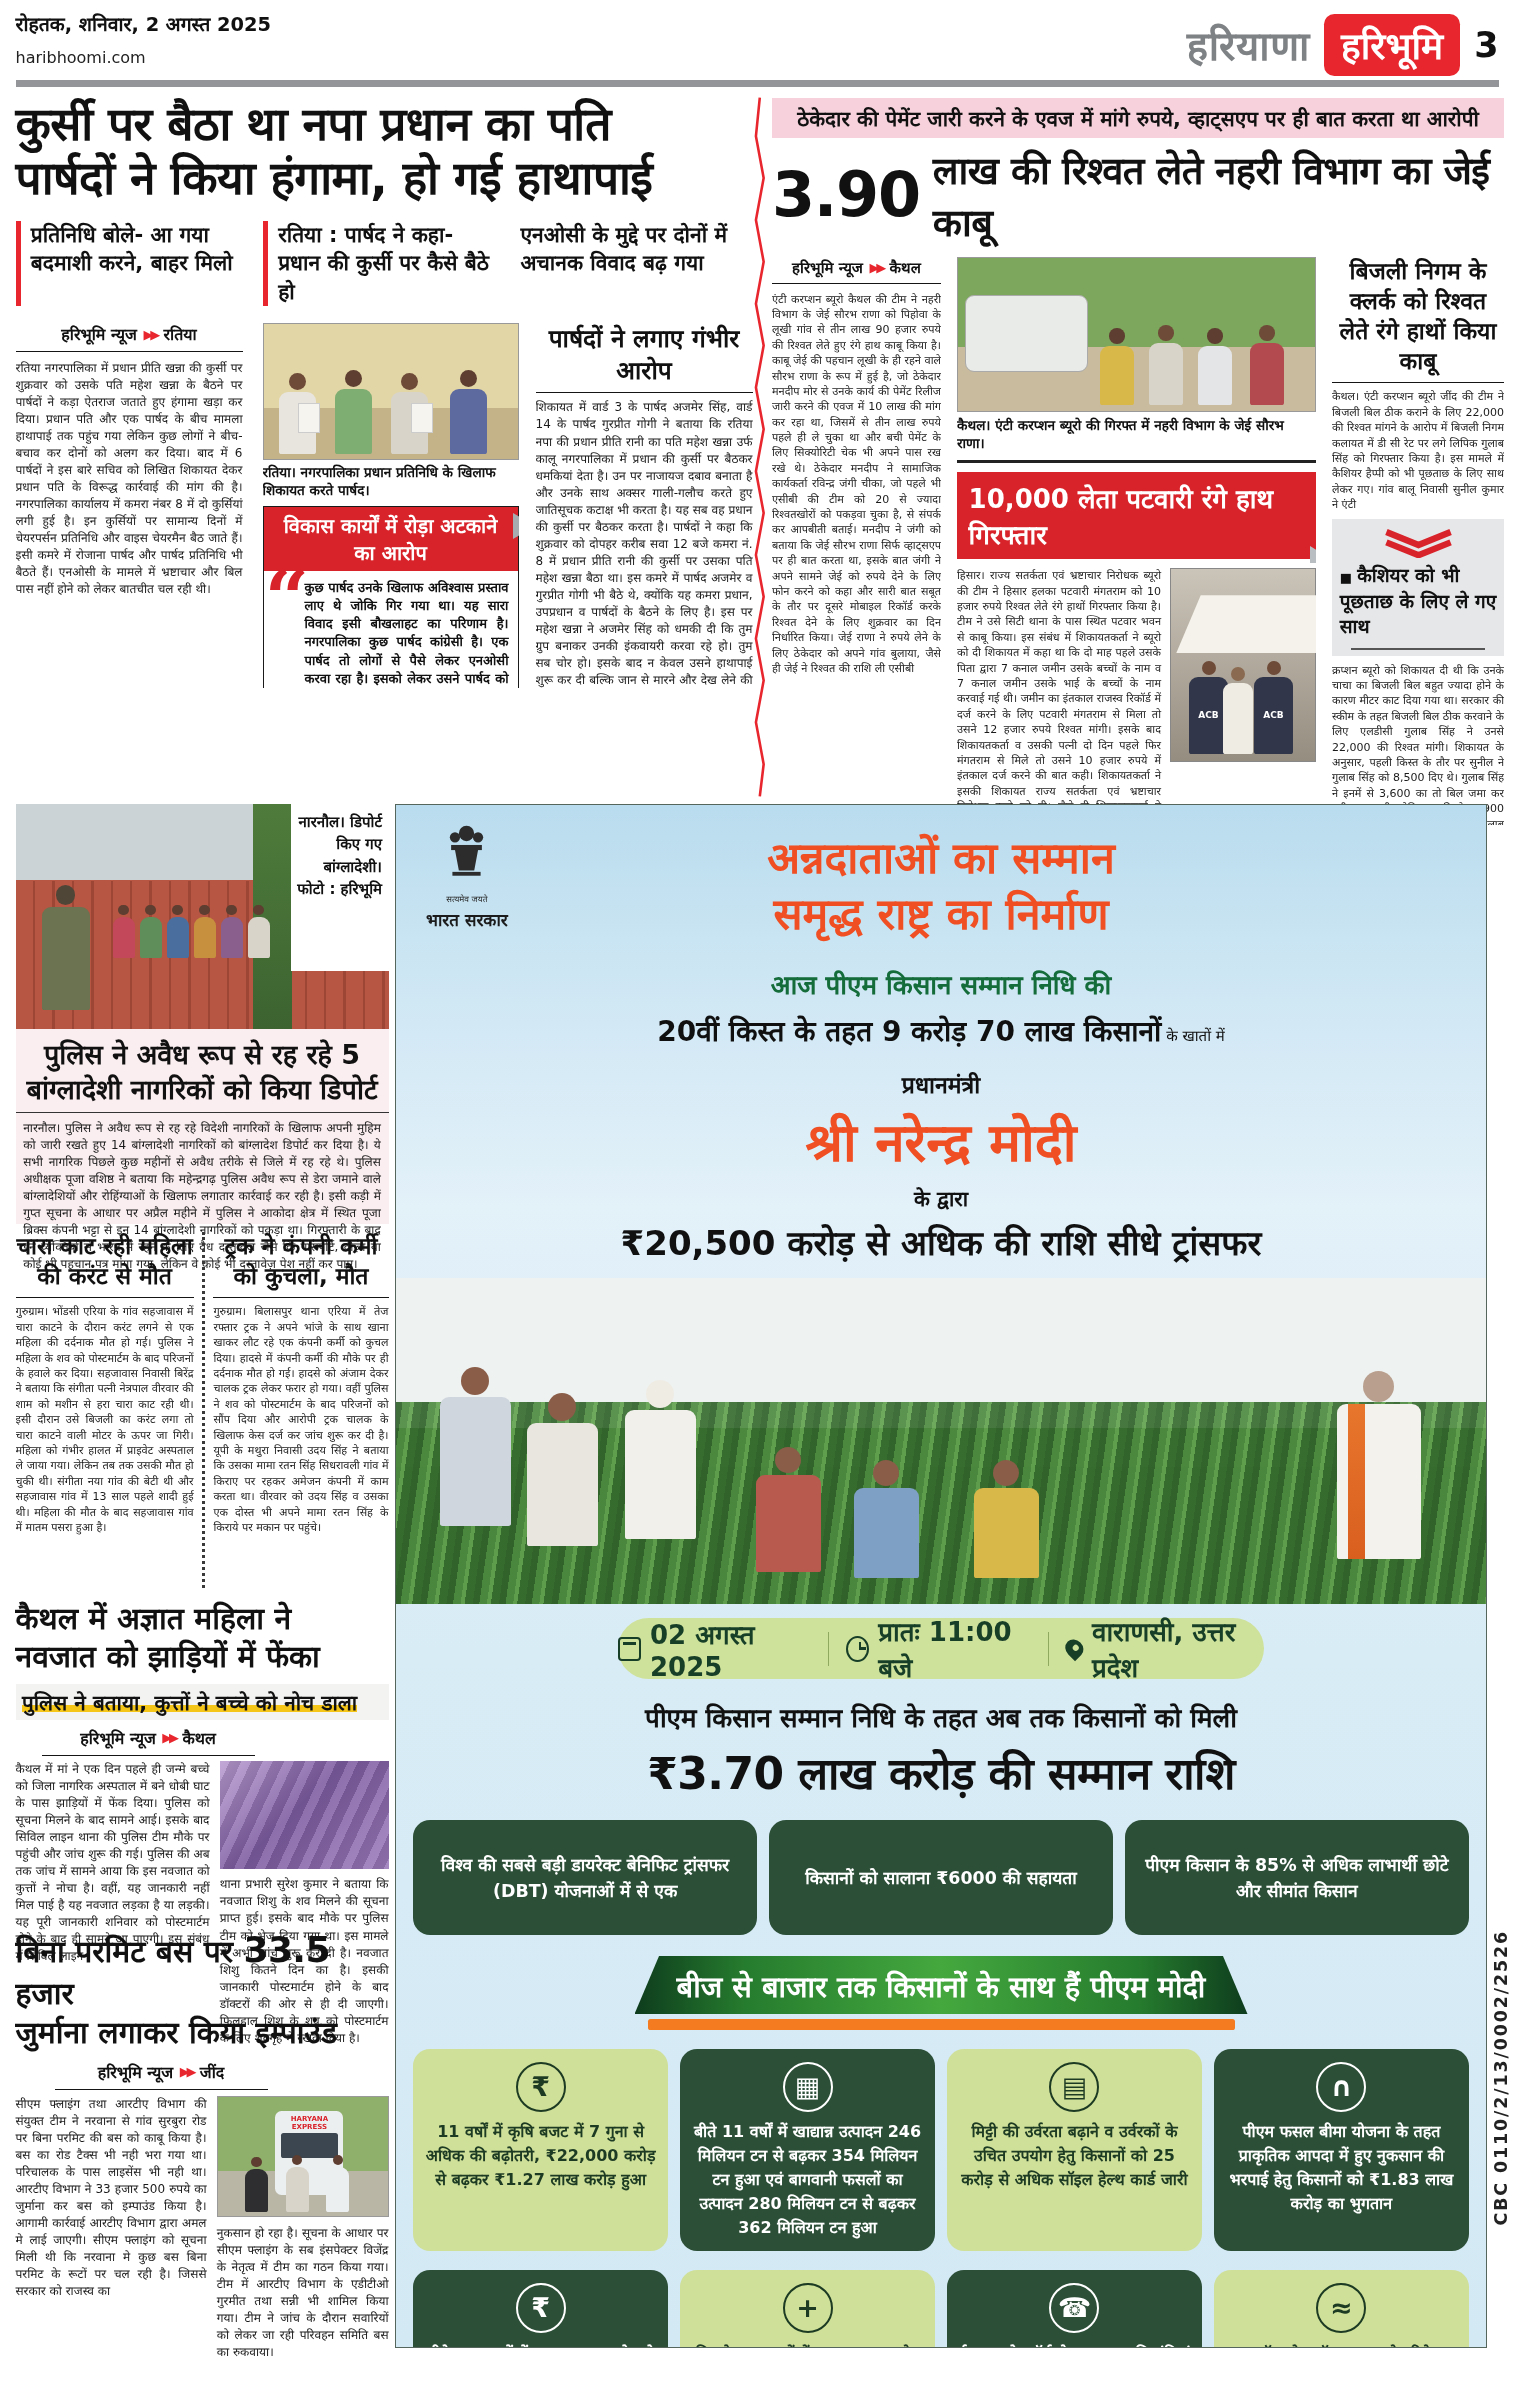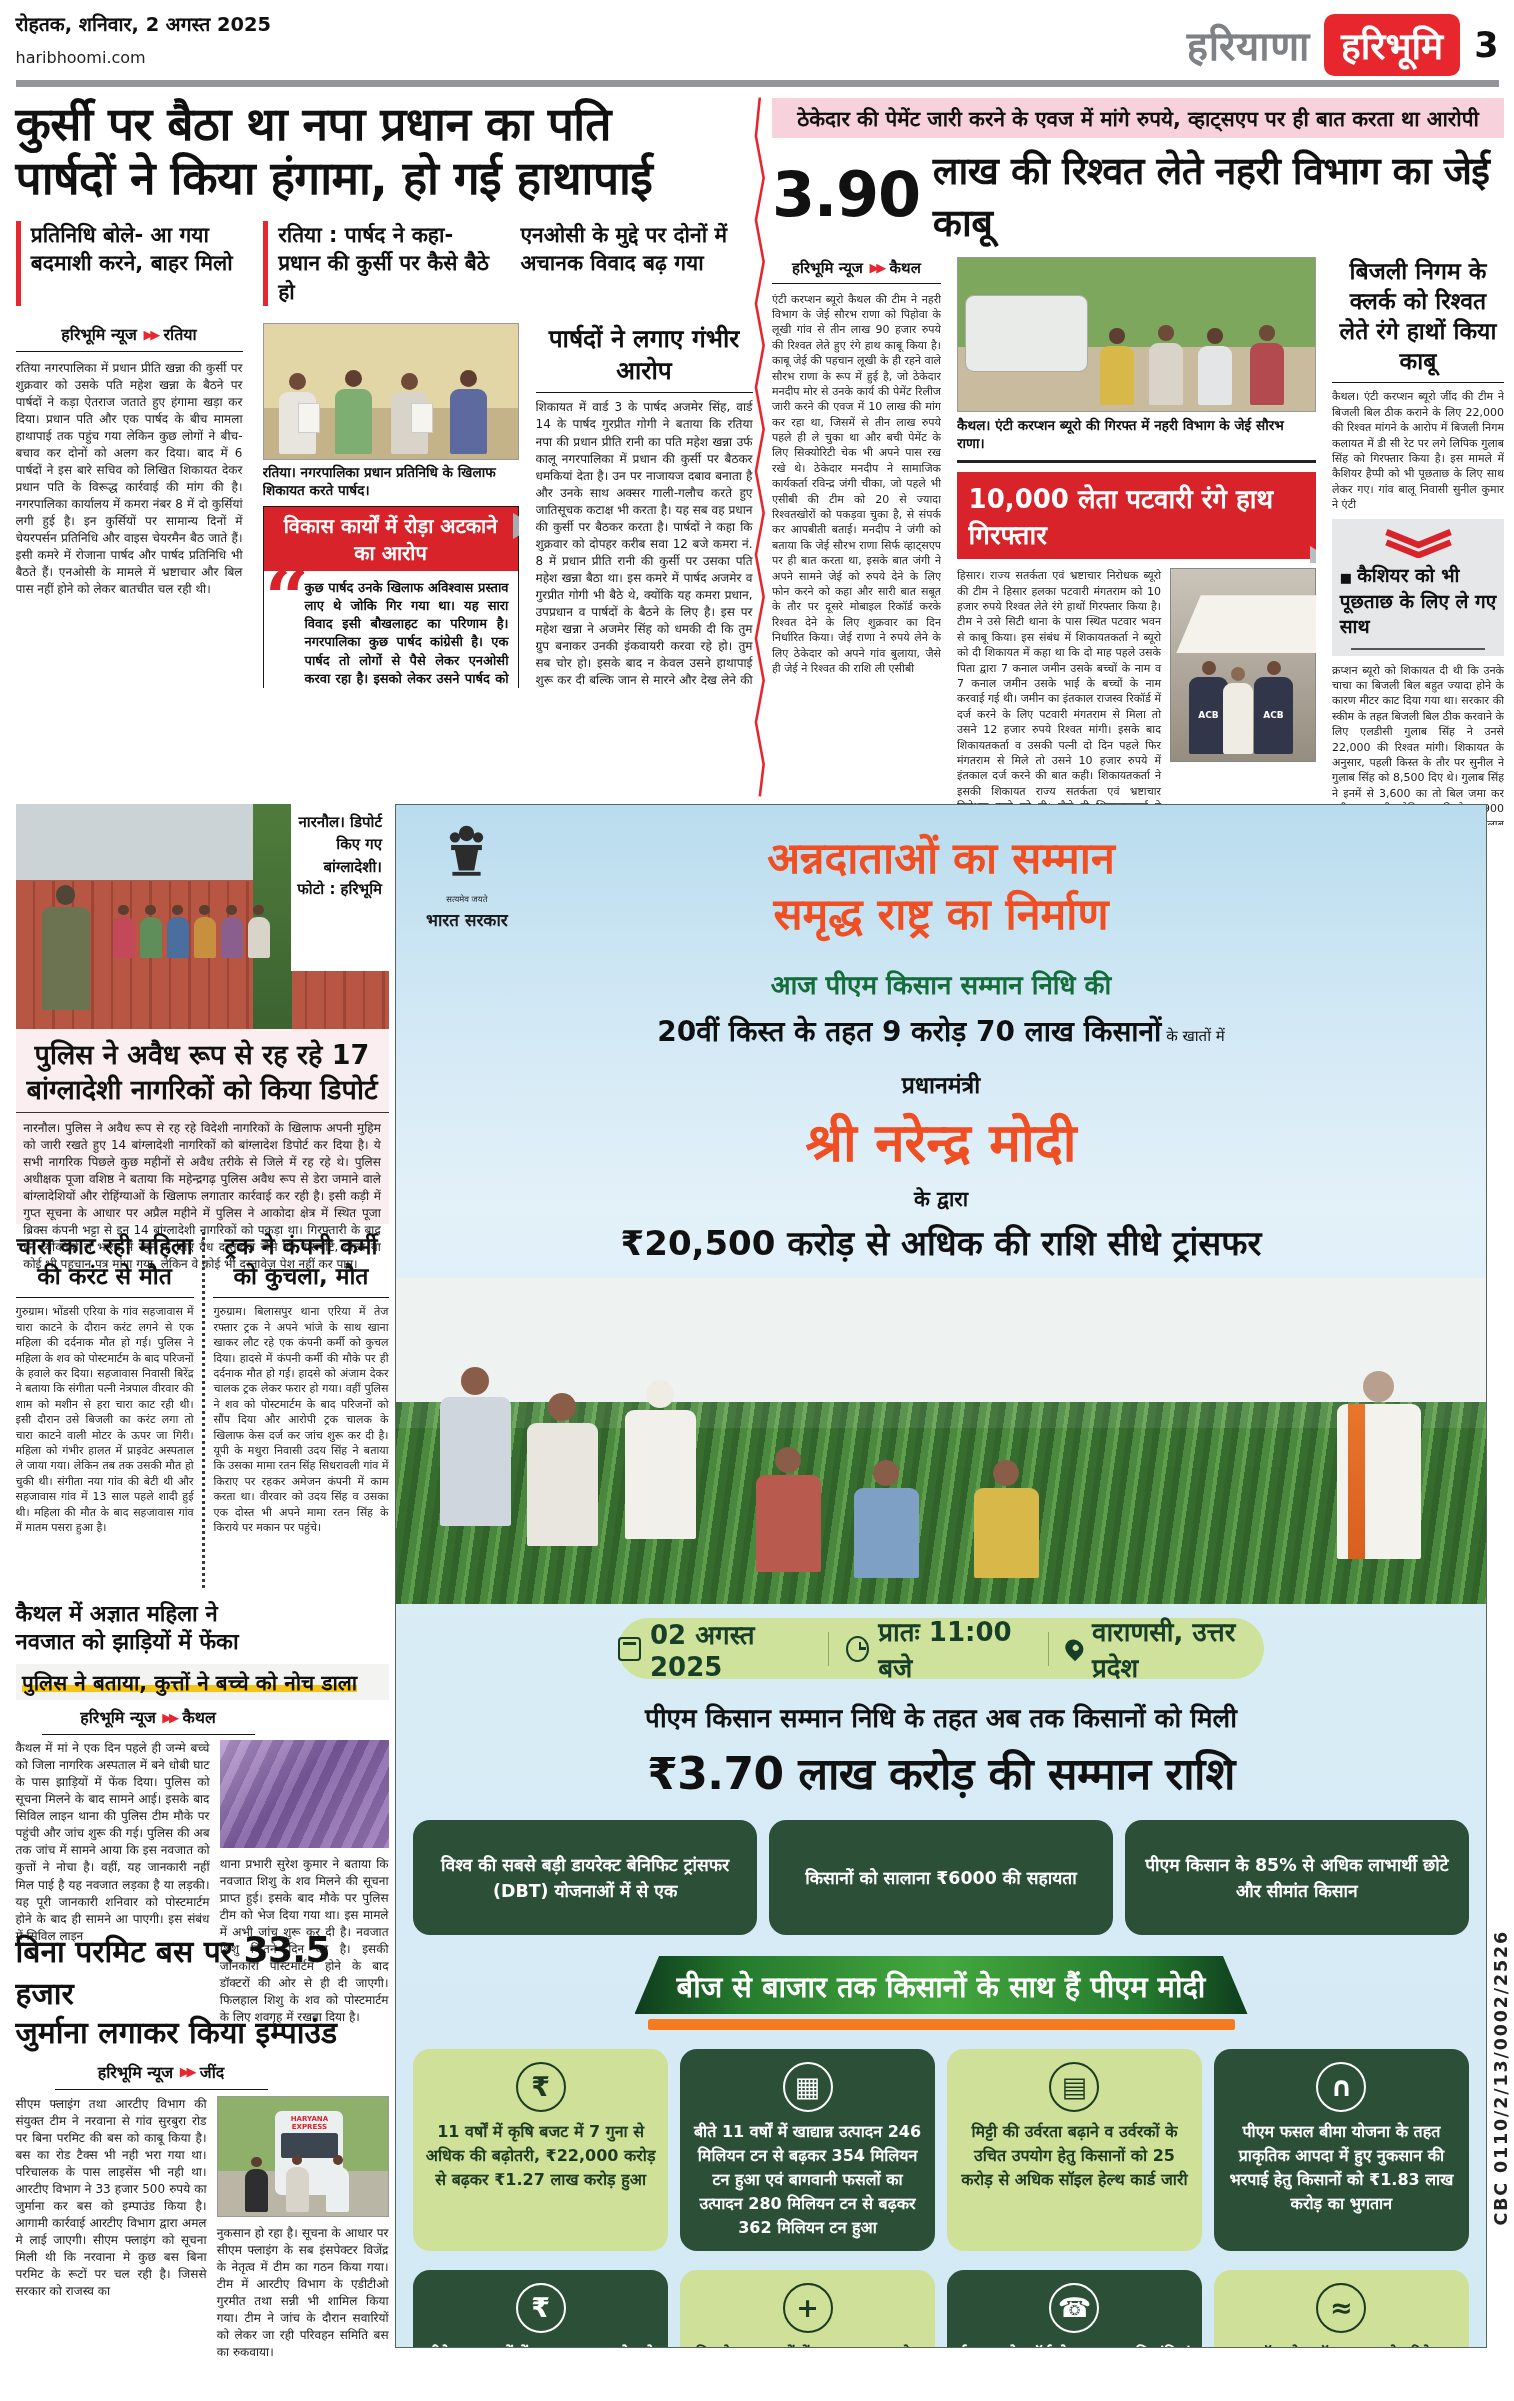--- a/index.html
+++ b/index.html
@@ -69,21 +69,21 @@
   #deport .dcap{position:absolute;right:0;top:0;width:98px;height:167px;background:#fff;padding:6.5px 6.5px;font-size:15px;font-weight:bold;text-align:right;line-height:1.5;}
   #deport .dh{font-size:27px;font-weight:bold;text-align:center;line-height:1.3;margin-top:7.7px;border-bottom:1.3px solid #333;padding:0 5.2px 5.2px;}
   #deport .bt{padding:6.5px 7.7px;}
   
   #twocol{position:absolute;left:15.5px;top:1232px;width:373px;height:356px;display:flex;}
   #twocol .tc{width:50%;padding-right:8.4px;overflow:hidden;}
   #twocol .tc.r{border-left:3.2px dotted #3a3a3a;padding-left:8.4px;padding-right:0;}
   #twocol .th{font-size:23px;font-weight:bold;text-align:center;line-height:1.3;border-bottom:1.9px solid #151515;padding-bottom:5.2px;margin-bottom:6.5px;}
   
   #newborn{position:absolute;left:15.5px;top:1600px;width:373px;height:413px;}
-  #newborn .nh{font-size:22px;font-weight:bold;line-height:1.28;}
+  #newborn .nh{font-size:30px;font-weight:bold;line-height:1.28;}
   #newborn .nsub{margin-top:7.7px;background:#f3f3f1;padding:3.9px 6.5px;font-size:20.7px;font-weight:bold;}
   #newborn .nsub span{background:linear-gradient(180deg,rgba(0,0,0,0) 58%, #f5c518 58%, #f5c518 88%, rgba(0,0,0,0) 88%);}
   #newborn .nby{width:213px;margin:6.5px 0 5.2px 26px;}
   #newborn .nrow{display:flex;gap:10.3px;}
   #newborn .ncol1{width:194px;flex:none;}
   #newborn .ncol2{flex:1;}
   #newborn .nphoto{width:100%;height:108px;background:
      repeating-linear-gradient(115deg,rgba(255,255,255,.12) 0 9px,rgba(0,0,0,.10) 9px 19.4px),
      linear-gradient(135deg,#b99cd1,#7c5ba0 45%,#9b79ba);} 
   
@@ -324,21 +324,21 @@
           <div class="hd" style="width:10.3px;height:10.3px;background:#5d3e30;"></div>
           <div class="bd" style="width:22px;height:41px;background:#8a5f8e;"></div>
         </div>
       <div class="sil" style="left:232px;bottom:71px;">
           <div class="hd" style="width:10.3px;height:10.3px;background:#5d3e30;"></div>
           <div class="bd" style="width:22px;height:41px;background:#d8d4c9;"></div>
         </div>
       <div class="dcap">नारनौल। डिपोर्ट किए गए बांग्लादेशी। फोटो : हरिभूमि</div>
     </div>
     <div class="dh">
-      <span>पुलिस ने अवैध रूप से रह रहे 17</span><br>
+      <span>पुलिस ने अवैध रूप से रह रहे 5</span><br>
       <span>बांग्लादेशी नागरिकों को किया डिपोर्ट</span>
     </div>
     <div class="bt">नारनौल। पुलिस ने अवैध रूप से रह रहे विदेशी नागरिकों के खिलाफ अपनी मुहिम को जारी रखते हुए 14 बांग्लादेशी नागरिकों को बांग्लादेश डिपोर्ट कर दिया है। ये सभी नागरिक पिछले कुछ महीनों से अवैध तरीके से जिले में रह रहे थे। पुलिस अधीक्षक पूजा वशिष्ठ ने बताया कि महेन्द्रगढ़ पुलिस अवैध रूप से डेरा जमाने वाले बांग्लादेशियों और रोहिंग्याओं के खिलाफ लगातार कार्रवाई कर रही है। इसी कड़ी में गुप्त सूचना के आधार पर अप्रैल महीने में पुलिस ने आकोदा क्षेत्र में स्थित पूजा ब्रिक्स कंपनी भट्टा से इन 14 बांग्लादेशी नागरिकों को पकड़ा था। गिरफ्तारी के बाद इन व्यक्तियों से भारत में रहने के लिए वैध दस्तावेज़ जैसे कि पासपोर्ट, वीज़ा या कोई भी पहचान पत्र मांगा गया, लेकिन वे कोई भी दस्तावेज़ पेश नहीं कर पाए।</div>
   </section>
 
   <section id="twocol">
     <div class="tc">
       <div class="th">
         <span>चारा काट रही महिला</span><br>
         <span>की करंट से मौत</span>

